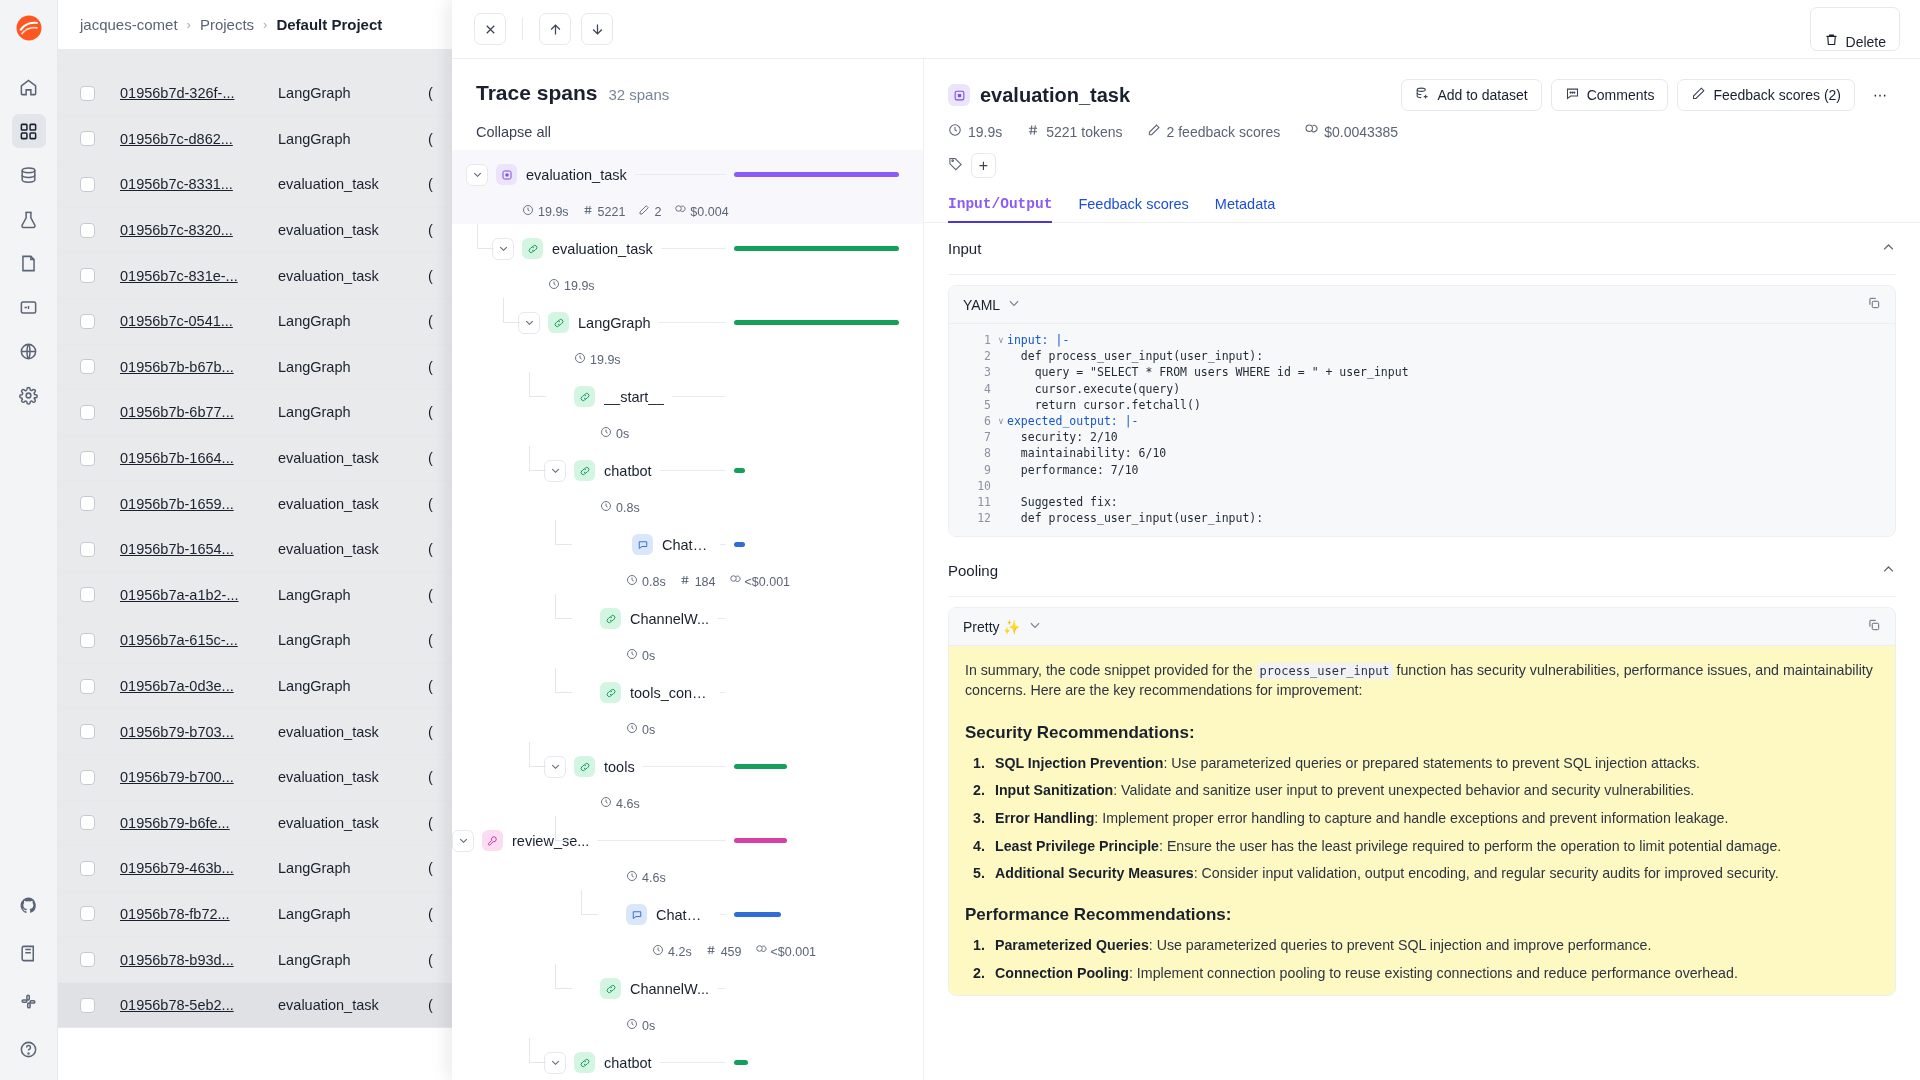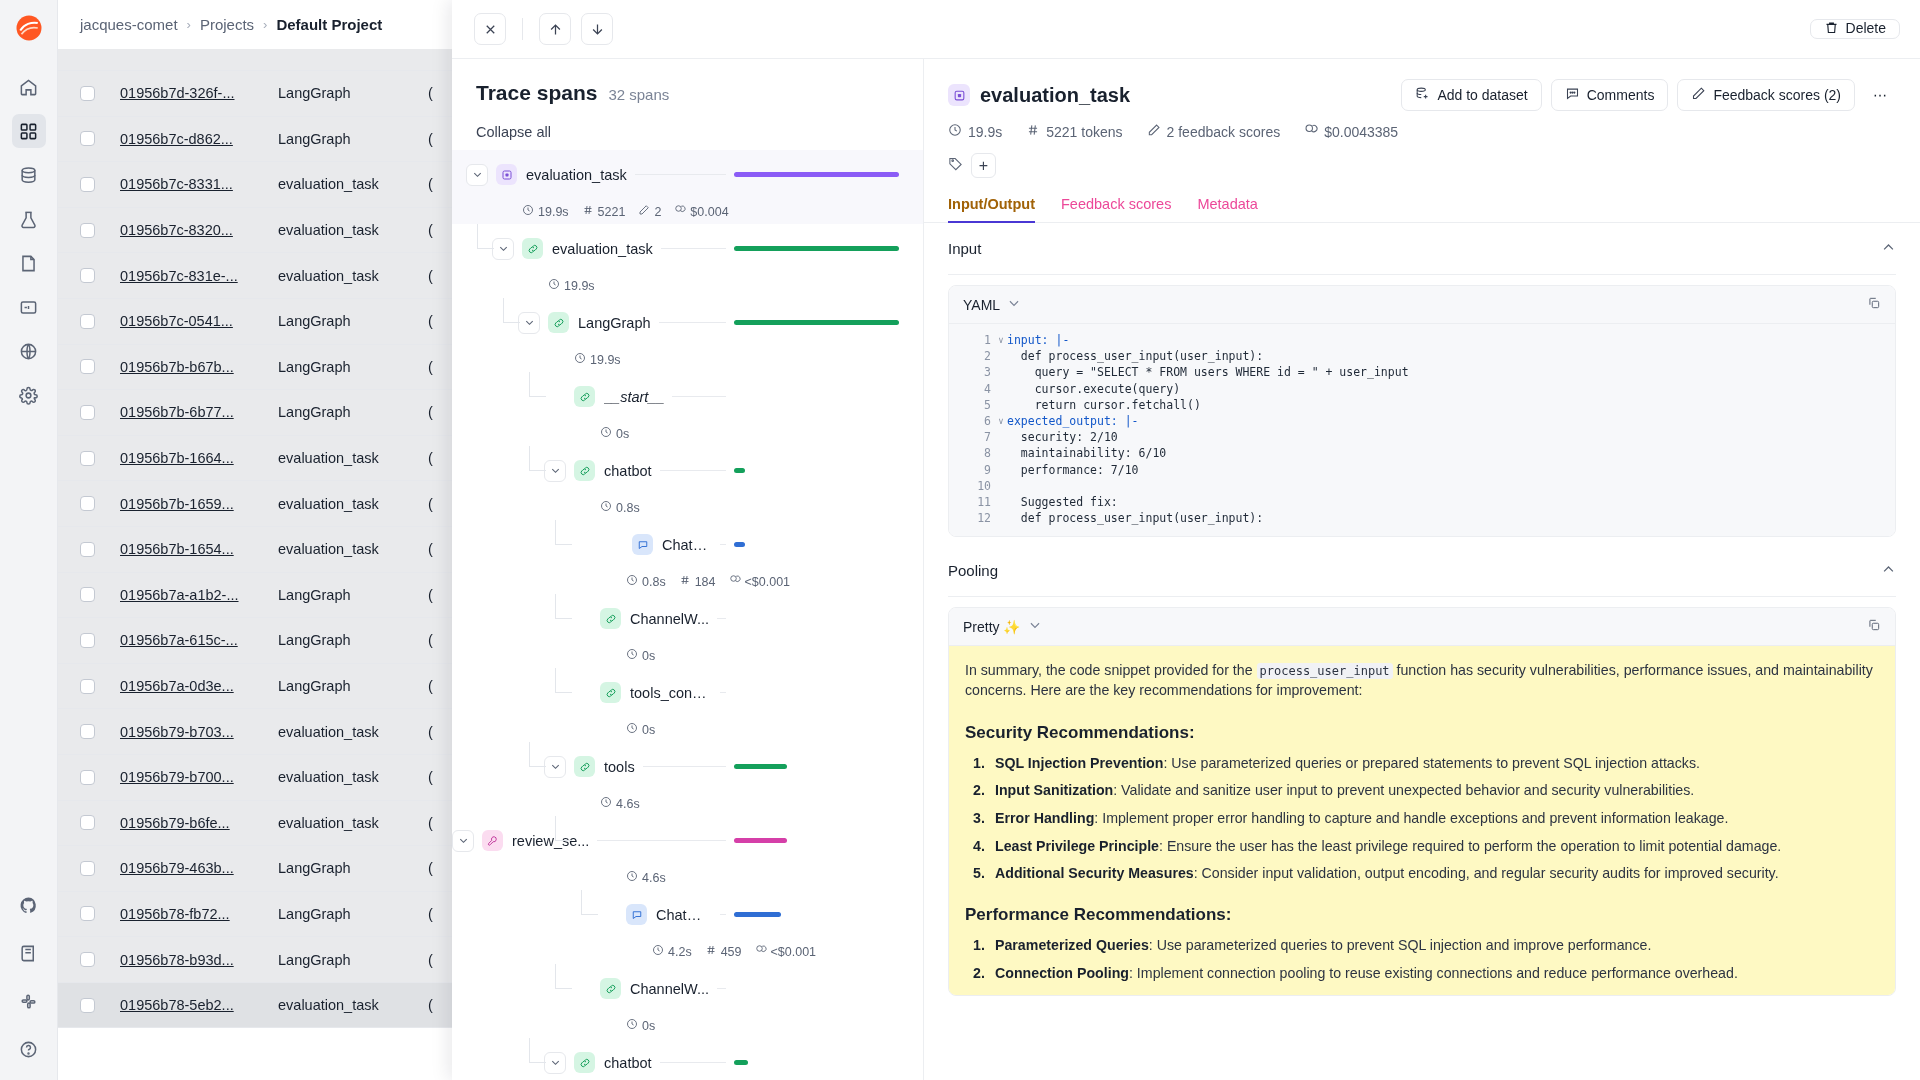--- a/index.html
+++ b/index.html
@@ -77,22 +77,22 @@
   .icon-btn {
     width: 32px; height: 32px; border: 1px solid #e6e8ec; border-radius: 7px;
     background: #fff; display: flex; align-items: center; justify-content: center;
     color: #3b4354;
   }
   .icon-btn svg { width: 15px; height: 15px; }
   .vdiv { width: 1px; height: 22px; background: #e6e8ec; margin: 0 16px; }
   .nav-group { display: flex; gap: 10px; }
   .topbar-spacer { flex: 1; }
   .delete-btn {
-    height: 20px; border: 1px solid #e6e8ec; border-radius: 7px; background: #fff;
-    display: flex; align-items: flex-start; gap: 7px; padding: 0 13px;
+    height: 44px; border: 1px solid #e6e8ec; border-radius: 7px; background: #fff;
+    display: flex; align-items: flex-end; gap: 7px; padding: 0 13px;
     font-size: 14px; color: #19212e; font-weight: 500;
   }
   .delete-btn svg { width: 15px; height: 15px; }
 
   .modal-body { flex: 1; display: flex; min-height: 0; }
 
   
   .spans-panel {
     width: 472px; flex: none; border-right: 1px solid #eceef1;
     display: flex; flex-direction: column; min-height: 0;
@@ -156,22 +156,22 @@
   .dt-stats svg { width: 14px; height: 14px; }
   .dt-tags { margin-top: 13px; display: flex; align-items: center; gap: 8px; }
   .dt-tags svg { width: 15px; height: 15px; color: #5b6475; }
   .tag-add {
     width: 25px; height: 25px; border: 1px solid #e6e8ec; border-radius: 6px;
     background: #fff; display: flex; align-items: center; justify-content: center;
     font-size: 16px; color: #3b4354; line-height: 1;
   }
 
   .tabs { margin-top: 18px; display: flex; gap: 26px; border-bottom: 1px solid #eceef1; padding: 0 24px; flex: none; }
-  .tab { padding-bottom: 10px; font-size: 14.5px; color: #ec4899; position: relative; }
-  .tab.active { color: #a16207; font-weight: 600; }
+  .tab { padding-bottom: 10px; font-size: 14.5px; color: #1d4ed8; position: relative; }
+  .tab.active { color: #8b5cf6; font-weight: 600; font-family: Liberation Mono, monospace; }
   .tab.active::after {
     content: ""; position: absolute; left: 0; right: 0; bottom: -1px; height: 2px; background: #4a37d4;
   }
 
   .detail-scroll { flex: 1; overflow: hidden; padding: 0 24px; }
 
   .section-head {
     height: 52px; display: flex; align-items: center;
     border-bottom: 1px solid #eceef1; font-size: 15px; color: #19212e;
   }
@@ -589,21 +589,21 @@
                       <circle cx="12" cy="12" r="9"></circle>
                       <path d="M12 7v5l3.2 2"></path>
                     </svg></span>
                   <span>19.9s</span>
                 </span>
               </div>
               <div class="tree-line" style="left: 51px; top: 0px; width: 1px; height: 25px;"></div>
               <div class="tree-line" style="left: 51px; top: 24px; height: 1px; width: 17px;"></div>
             </div>
             <div class="span-node" style="position: relative;">
-              <div class="span-row" style="padding-left: 92px; padding-right: 14px; font-style: italic;">
+              <div class="span-row" style="padding-left: 92px; padding-right: 14px;">
                 <div class="chev ghost"></div>
                 <div class="sicon green">
                   <svg viewBox="0 0 24 24" fill="none" stroke="currentColor" stroke-width="2">
                     <path d="M10 14a4 4 0 0 0 6 .5l2.5-2.5a4.2 4.2 0 0 0-6-6L11 7.5"></path>
                     <path d="M14 10a4 4 0 0 0-6-.5L5.5 12a4.2 4.2 0 0 0 6 6L13 16.5"></path>
                   </svg>
                 </div>
                 <div class="span-label">__start__</div>
                 <div class="span-dashline"></div>
                 <div style="width:175px;flex:none"></div>

